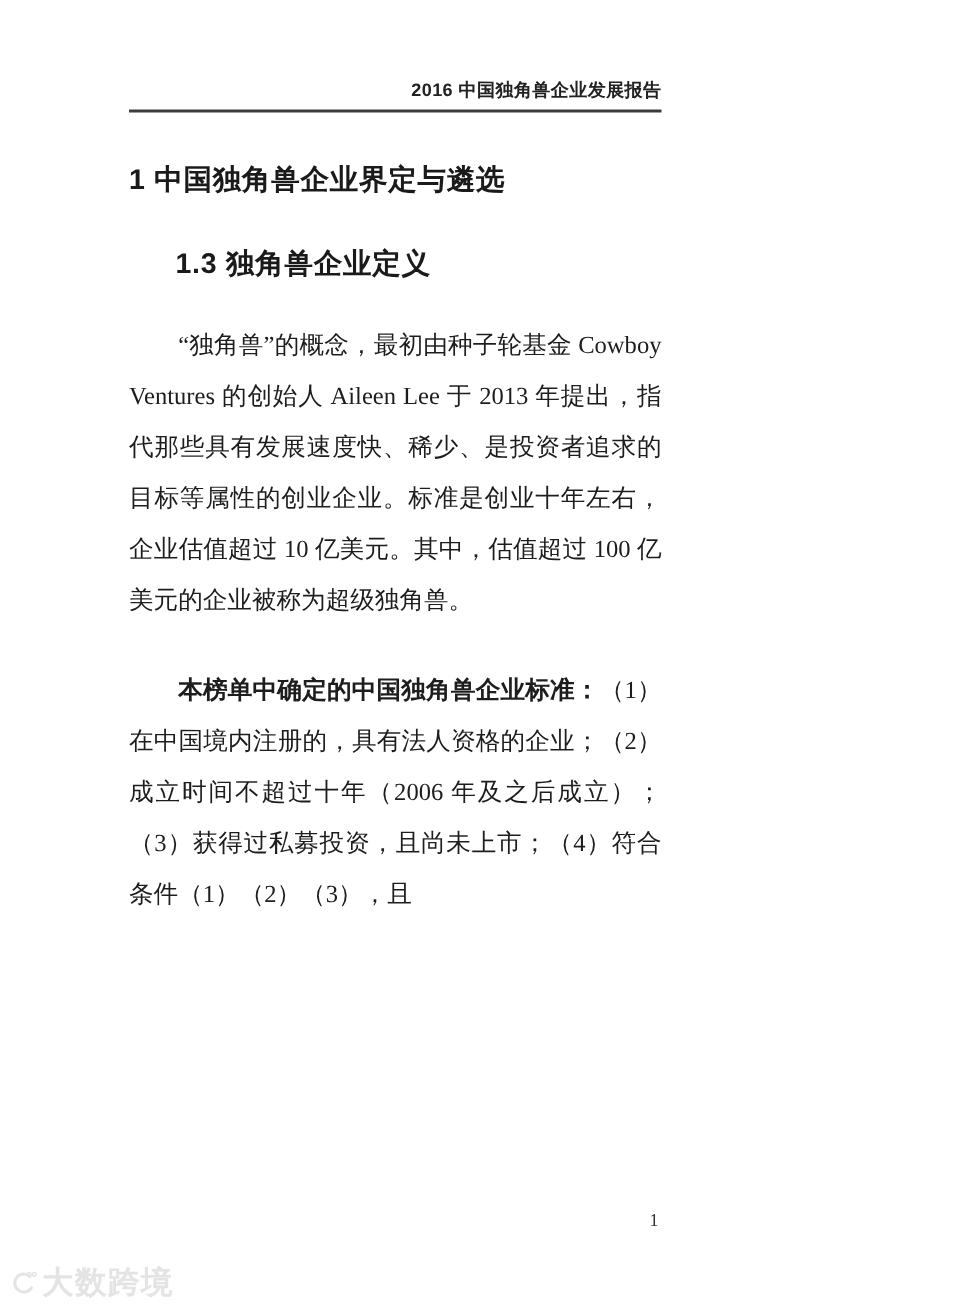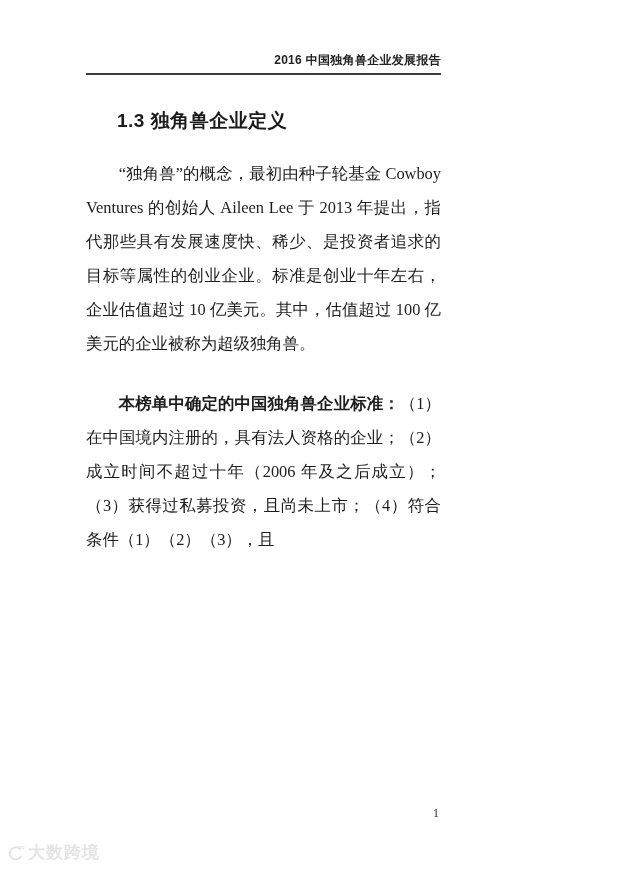--- a/index.html
+++ b/index.html
@@ -78,38 +78,39 @@
   .watermark {
     position: absolute;
     left: 7px;
     top: 841px;
     display: flex;
     align-items: center;
     gap: 3px;
     color: #e4e4e4;
     font-family: "Liberation Sans", "DejaVu Sans", sans-serif;
     font-weight: bold;
-    font-size: 17px;
+    font-size: 21px;
     letter-spacing: 1px;
     user-select: none;
   }
   .watermark svg {
     display: block;
   }
 </style>
 </head>
 <body>
 
 <div class="page">
 
   <div class="content">
     <div class="doc-header">
       <span>2016 中国独角兽企业发展报告</span>
     </div>
 
+    <h1 class="chapter-heading">1  中国独角兽企业界定与遴选</h1>
 
     <h2 class="section-heading first">1.3  独角兽企业定义</h2>
 
     <div class="para-block">
       <p>“独角兽”的概念，最初由种子轮基金 Cowboy Ventures 的创始人 Aileen Lee 于 2013 年提出，指代那些具有发展速度快、稀少、是投资者追求的目标等属性的创业企业。标准是创业十年左右，企业估值超过 10 亿美元。其中，估值超过 100 亿美元的企业被称为超级独角兽。</p>
     </div>
 
 
     <div class="para-block">
       <p><b>本榜单中确定的中国独角兽企业标准：</b><span>（1）在中国境内注册的，具有法人资格的企业；（2）成立时间不超过十年（2006 年及之后成立）；（3）获得过私募投资，且尚未上市；（4）符合条件（1）（2）（3），且</span></p>

